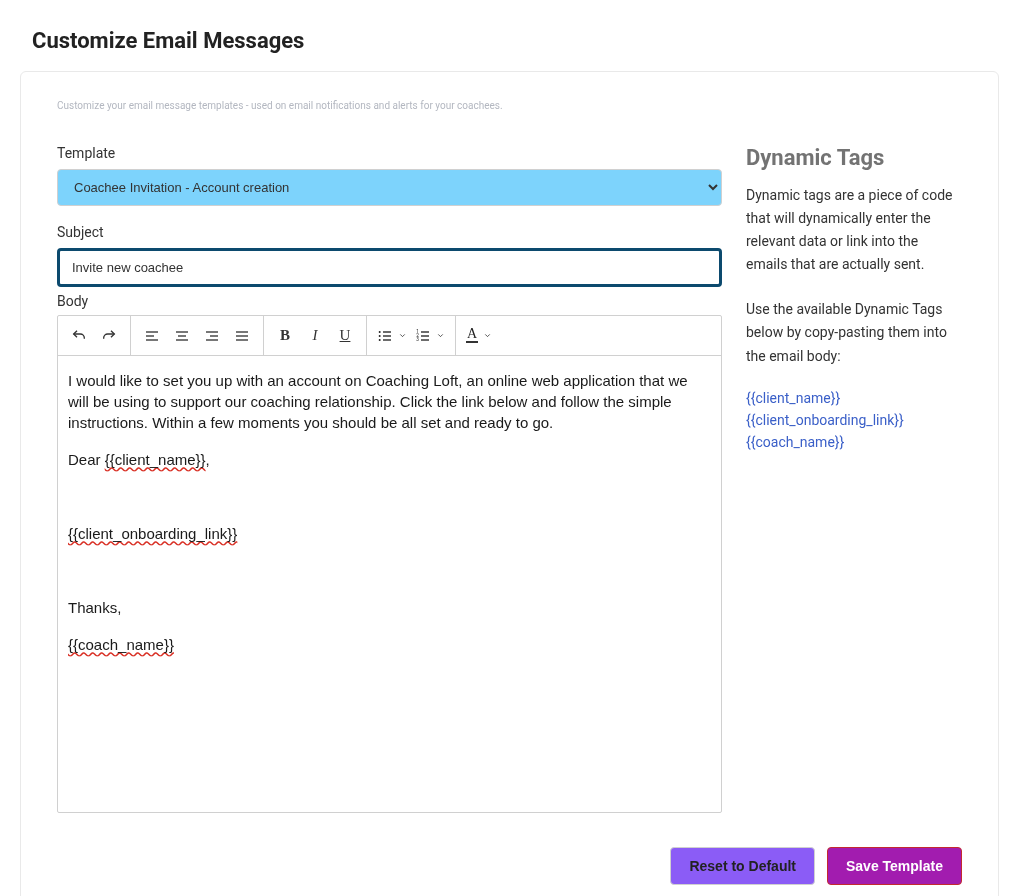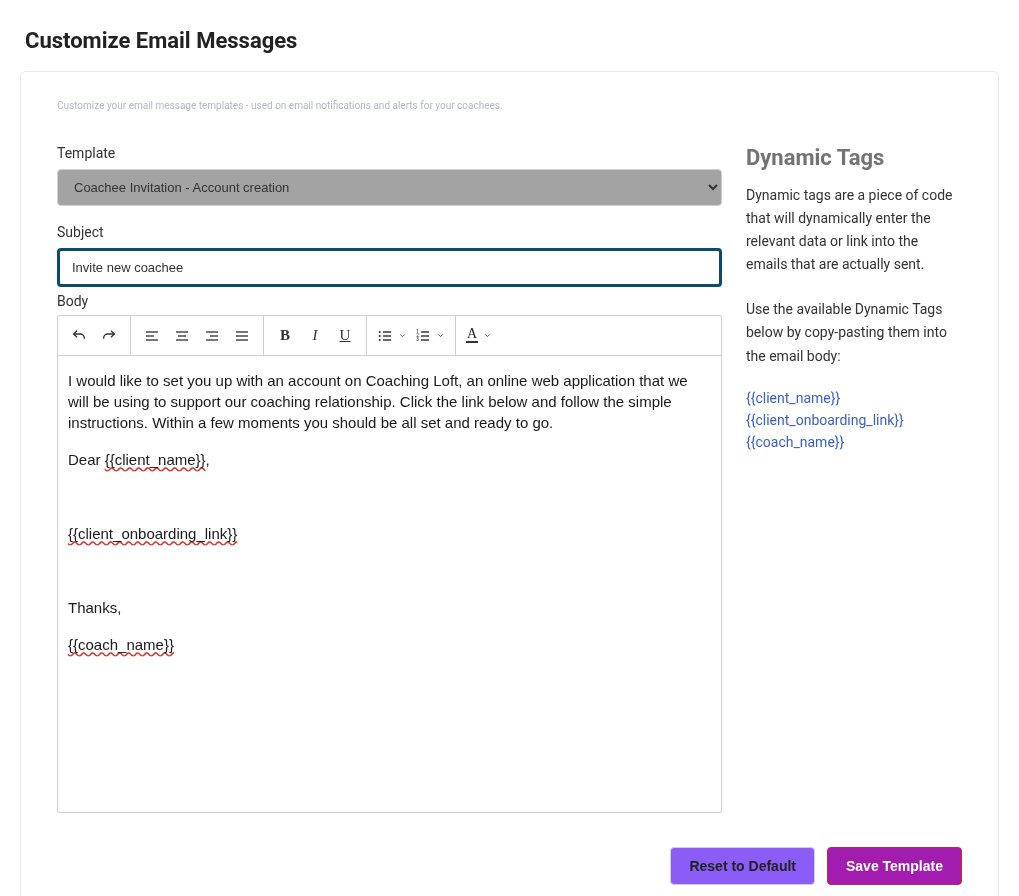--- a/index.html
+++ b/index.html
@@ -7,21 +7,21 @@
     margin: 0;
     padding: 20px;
     font-family: -apple-system, BlinkMacSystemFont, "Segoe UI", Roboto, Arial, sans-serif;
     background: #fff;
     color: #222;
     width: 1019px;
   }
   h1.page-title {
     font-size: 22px;
     font-weight: 700;
-    margin: 8px 0 18px 5px;
+    margin: 8px 0 18px 12px;
     color: #222;
   }
   .card {
     border: 1px solid #e9e9e9;
     border-radius: 6px;
     padding: 28px 36px 26px 36px;
   }
   .intro {
     color: #b3b7c0;
     font-size: 10px;
@@ -48,21 +48,21 @@
   .select-wrap {
     position: relative;
     margin-bottom: 18px;
   }
   select.template-select {
     width: 100%;
     padding: 9px 12px;
     font-size: 13px;
     border: 1px solid #d0d0d0;
     border-radius: 4px;
-    background: #a3a3a3;
+    background: #7dd3fc;
     appearance: auto;
     color: #333;
   }
   input.subject-input {
     width: 100%;
     padding: 9px 12px;
     font-size: 13px;
     border: 3px solid #0c4a6e;
     border-radius: 4px;
     color: #333;

